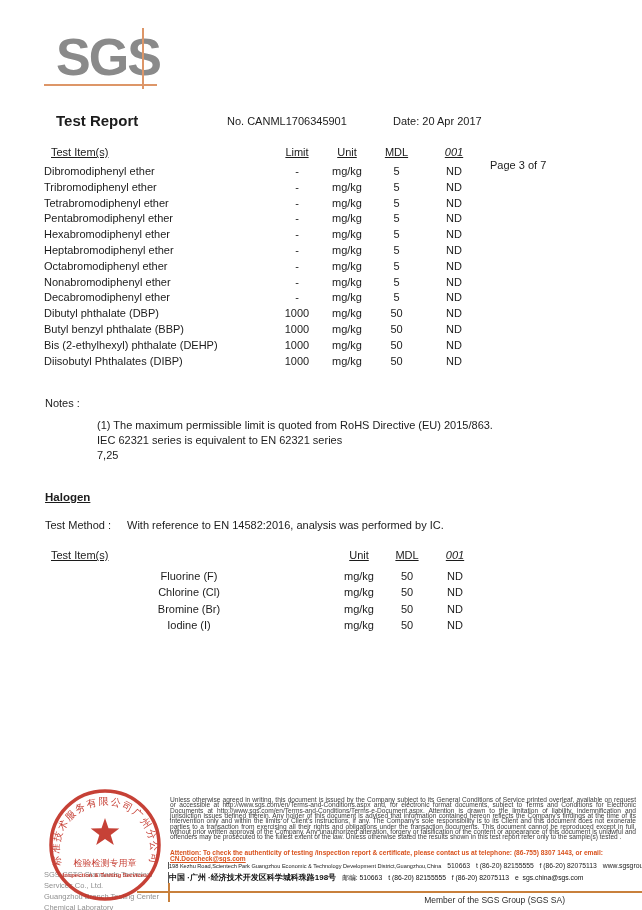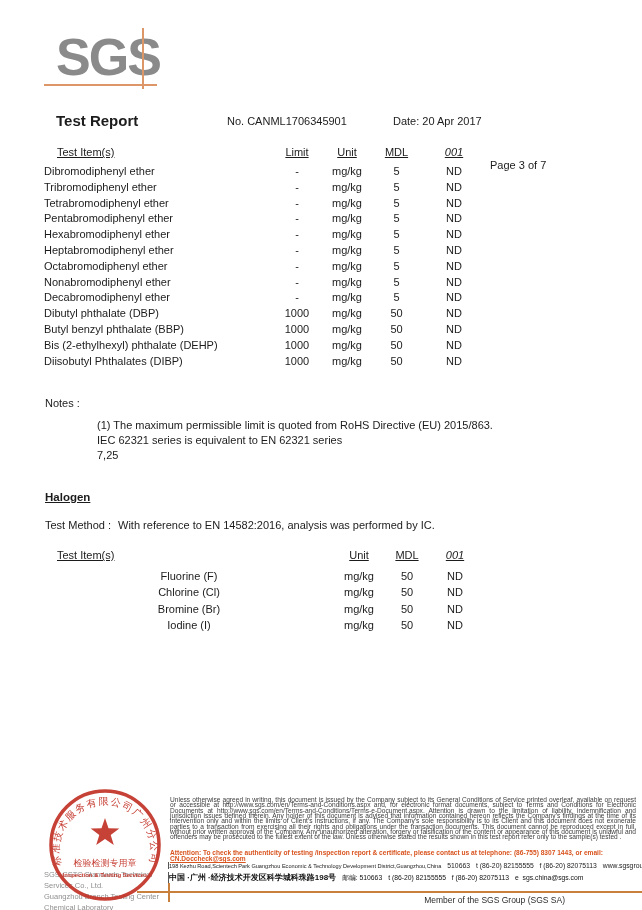--- a/index.html
+++ b/index.html
@@ -28,28 +28,28 @@
   th, td { font-weight:normal; vertical-align:top; padding:0; overflow:visible; white-space:nowrap; }
   th { text-align:left; }
   .c { text-align:center; }
   #table1 tr.hdr th { height:19px; }
   #table1 tr.row td { height:15.8px; }
   #table2 tr.hdr th { height:21px; }
   #table2 tr.row td { height:16.3px;text-align:center; }
   .u { text-decoration:underline; }
   .iu { text-decoration:underline; font-style:italic; }
   .hdr th { font-weight:normal; }
-  .item-hdr-pad { margin-left:13px;text-align:right; }
+  .item-hdr-pad { margin-left:7px;text-align:right; }
   
   .notes-label { position:absolute; left:45px; top:397px; font-size:11px; }
   .notes-lines { position:absolute; left:97px; top:418px; font-size:11px; line-height:15.2px; }
   
   .halogen-heading { position:absolute; left:45px; top:491px; font-size:11.5px; font-weight:bold; text-decoration:underline; }
   .test-method { position:absolute; left:45px; top:519px; font-size:11px; }
-  .test-method .lbl { margin-right:7px; }
+  .test-method .lbl { margin-right:16px; }
   
   .stamp-svg { position:absolute; left:47px; top:787px; opacity:0.92; }
   .company-lines { position:absolute; left:44px; top:869px; font-size:7.5px; color:#8f8f8f; line-height:11px; width:135px; }
   .legal { position:absolute; left:170px; top:797px; width:466px; font-size:6.6px; line-height:5.35px; text-align:justify; color:#3c3c3c; }
   .attention { position:absolute; left:170px; top:850px; width:466px; font-size:6.6px; line-height:6.4px; font-weight:bold; color:#d9531e; }
   .attention .email { text-decoration:underline; }
   .addr { position:absolute; left:168px; width:470px; border-left:1.5px solid #555; display:flex; align-items:baseline; white-space:pre; }
   .addr1 { top:862px; font-size:5.6px; color:#222; }
   .addr1 .big { font-size:6.8px; }
   .addr2 { top:872px; font-size:8px; font-weight:bold; color:#111; }

